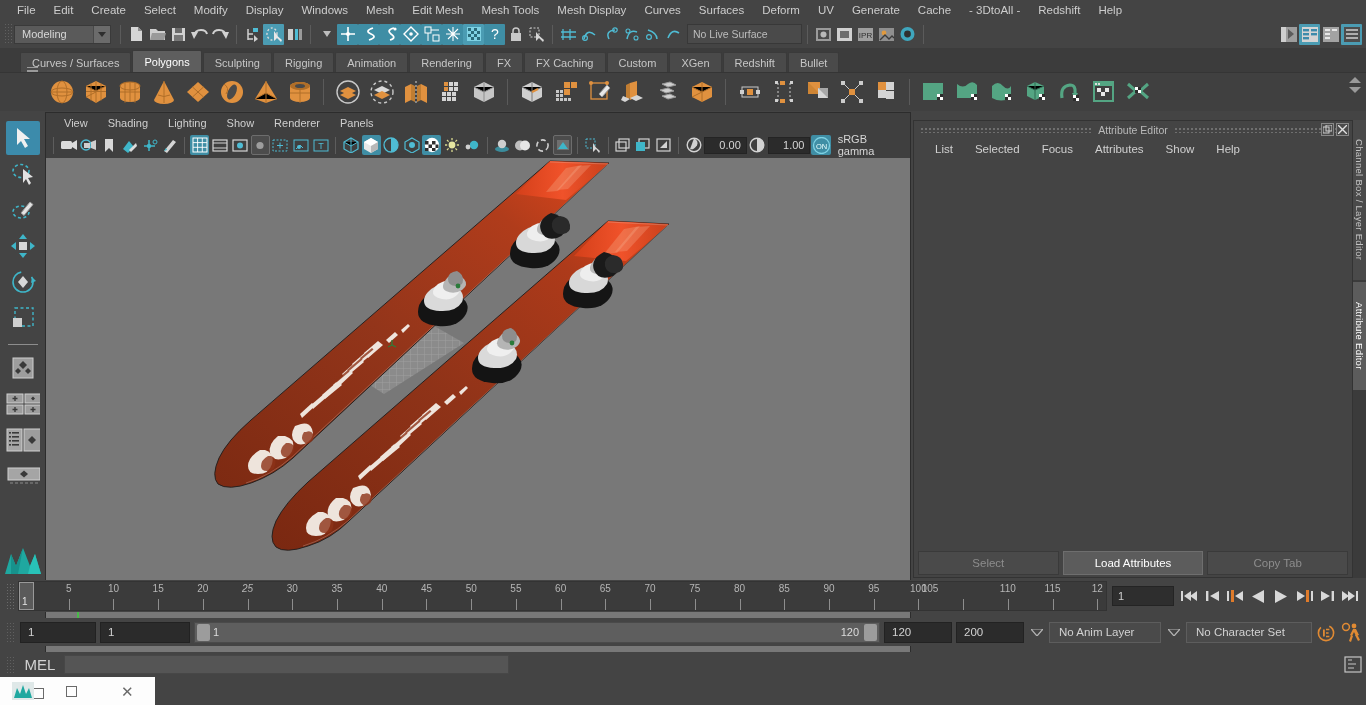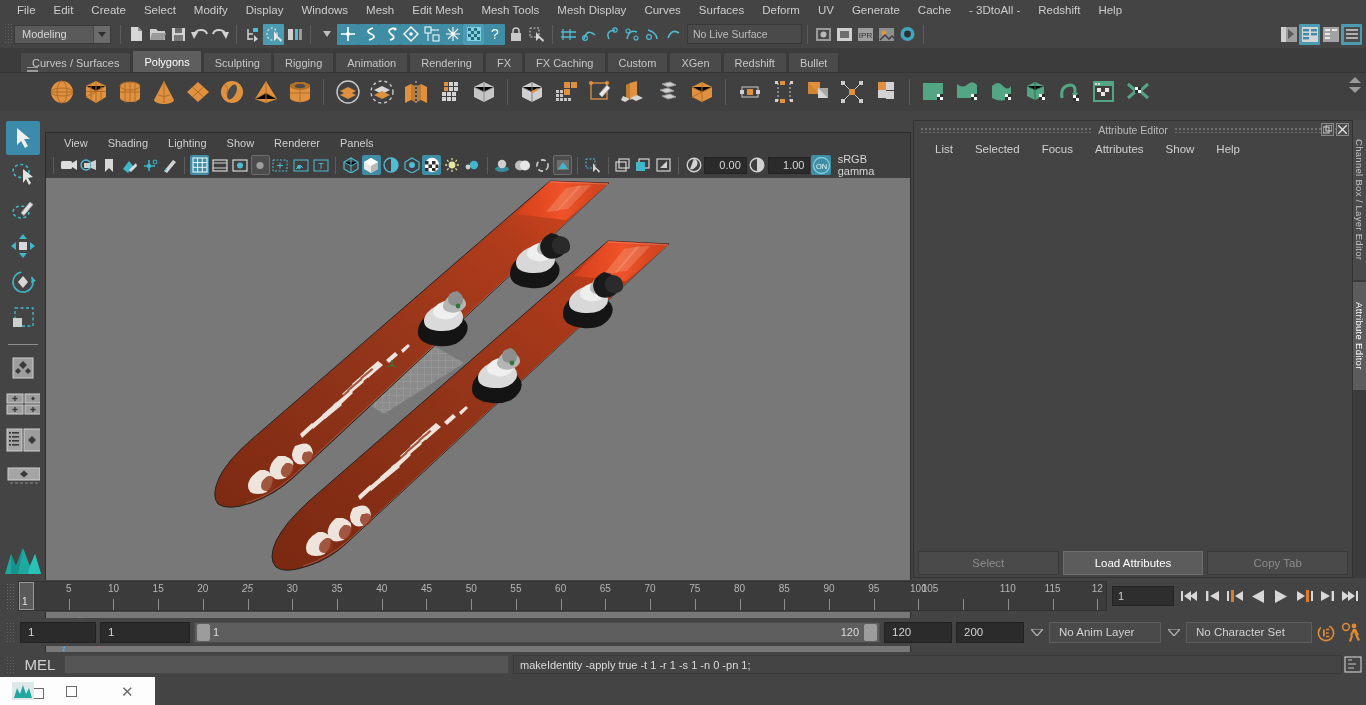--- a/index.html
+++ b/index.html
@@ -47,21 +47,21 @@
   .shsep{width:1px;height:26px;background:#5a5a5a;margin:0 5px;}
 
   
   .toolbox{position:absolute;left:0;top:117px;width:45px;height:462px;background:#444;
     display:flex;flex-direction:column;align-items:center;padding-top:4px;gap:2px;}
   .tbtn{width:34px;height:34px;display:flex;align-items:center;justify-content:center;border-radius:2px;}
   .tbtn.sel{background:#3c8bab;}
   .tdiv{width:30px;height:1px;background:#8d8d8d;margin:7px 0 4px;}
 
   
-  .vp{position:absolute;left:45px;top:132px;width:866px;height:541px;background:#3a3a3a;border:1px solid #2c2c2c;}
+  .vp{position:absolute;left:45px;top:112px;width:866px;height:541px;background:#3a3a3a;border:1px solid #2c2c2c;}
   .vpmenu{height:19px;display:flex;align-items:center;padding-left:8px;gap:0;background:#3f3f3f;}
   .vpmenu .mi{font-size:11px;color:#cfcfcf;padding:0 10px;}
   .vptools{height:26px;display:flex;align-items:center;background:#3f3f3f;padding-left:3px;gap:1px;}
   .vbtn{width:20px;height:20px;display:flex;align-items:center;justify-content:center;border-radius:2px;}
   .vbtn.on{background:#3f8ea5;}
   .vbtn.frame{border:1px solid #6d6d6d;background:#4c4c4c;}
   .vsep{width:1px;height:17px;background:#5d5d5d;margin:0 4px;}
   .numfield{height:17px;width:44px;background:#2b2b2b;border:1px solid #242424;font-size:11px;
     color:#d6d6d6;display:flex;align-items:center;justify-content:flex-end;padding-right:5px;}
   .srgb{height:18px;font-size:11px;color:#d7d7d7;display:flex;align-items:center;padding:0 6px;}
@@ -1463,21 +1463,20 @@
             <path d="M15,13 l3,6 2,-1 -3,-6z"></path>
           </g>
         </svg>
     </div>
   </div>
 
   <div class="cmdrow">
     <div class="gripper" style="height:18px;"></div>
     <div class="mellbl">MEL</div>
     <input class="melinput" value="" style="">
-    <div class="melout">makeIdentity -apply true -t 1 -r 1 -s 1 -n 0 -pn 1;</div>
     <div class="melicon">
       <svg width="18" height="17">
           <rect x="1" y="1" width="16" height="15" fill="none" stroke="#c5c5c5" stroke-width="1.2"></rect>
           <path d="M4,4 h4 M4,8 h8 M4,12 h6" stroke="#c5c5c5" stroke-width="1.2"></path>
         </svg>
     </div>
   </div>
 
   <div class="taskbar">
     <div class="tbwin">

